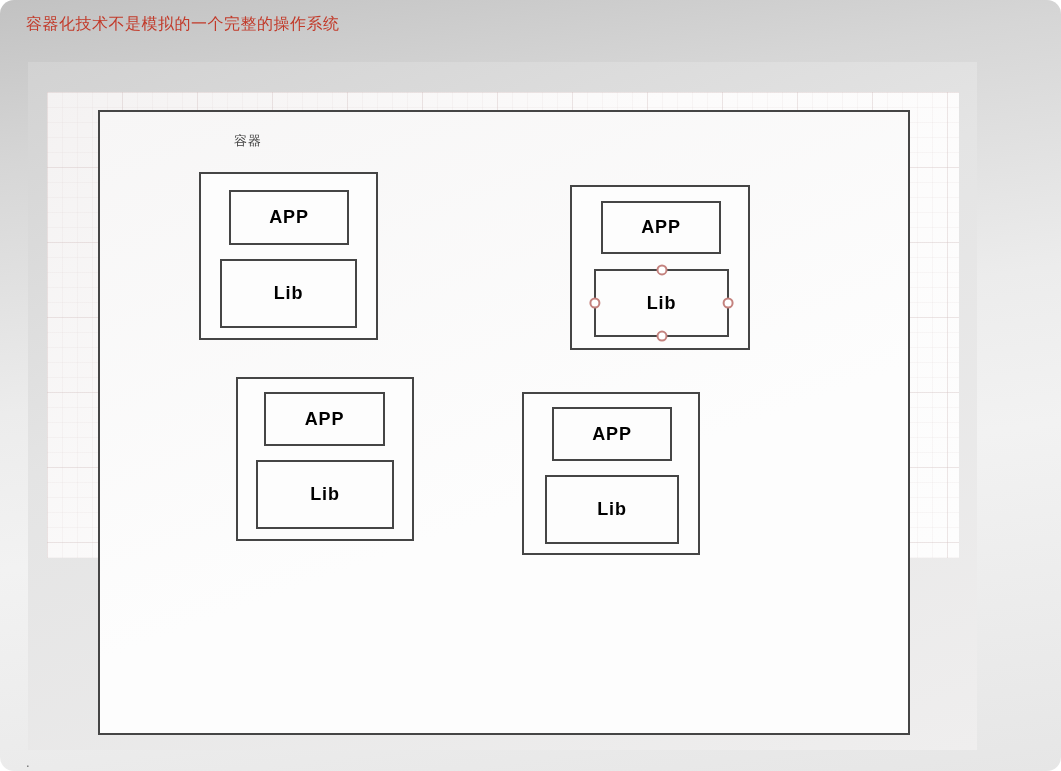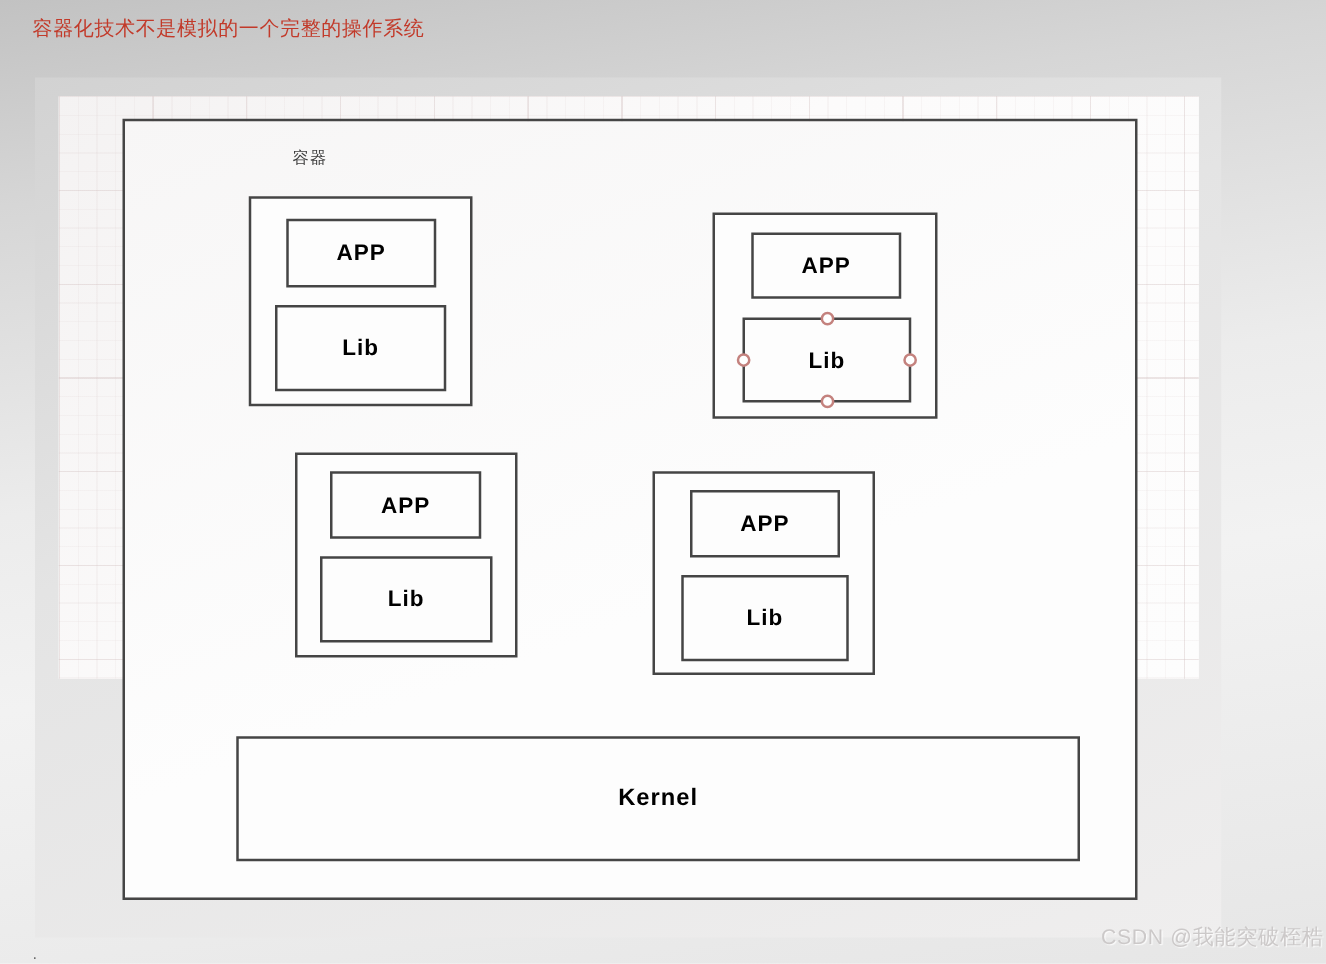--- a/index.html
+++ b/index.html
@@ -5,34 +5,35 @@
   html,body{margin:0;padding:0;}
   body{
     font-family:"Liberation Sans","DejaVu Sans",sans-serif;
     -webkit-font-smoothing:antialiased;
   }
   .page{
     position:relative;
     width:1061px;height:771px;
     overflow:hidden;
     background:linear-gradient(172deg,#c2c2c2 0%,#d6d6d6 18%,#ececec 45%,#f2f2f2 62%,#e6e6e6 100%);
+    border-radius:14px;
   }
   .page-title{
     position:absolute;left:26px;top:14px;
     font-size:16px;line-height:20px;
     color:#c23a2a;
     letter-spacing:0.5px;
   }
   .slide-panel{
     position:absolute;left:28px;top:62px;
     width:949px;height:688px;
     background:linear-gradient(160deg,#d2d2d2 0%,#e4e4e4 40%,#efeeee 100%);
   }
   .diagram-canvas{
-    position:absolute;left:19px;top:15px;
+    position:absolute;left:19px;top:30px;
     width:912px;height:466px;
     background-color:#fbfafa;
     background-image:
       repeating-linear-gradient(to right, rgba(205,185,185,0.28) 0 1px, transparent 1px 75px),
       repeating-linear-gradient(to bottom, rgba(205,185,185,0.28) 0 1px, transparent 1px 75px),
       repeating-linear-gradient(to right, rgba(215,200,200,0.14) 0 1px, transparent 1px 15px),
       repeating-linear-gradient(to bottom, rgba(215,200,200,0.14) 0 1px, transparent 1px 15px),
       linear-gradient(135deg,#f4f2f2 0%,#fcfbfb 45%,#fdfdfd 100%);
   }
   .shape{
@@ -144,24 +145,20 @@
 
         <div class="shape ctr4">
           <div class="shape appbox">
             <span class="label">APP</span>
           </div>
           <div class="shape libbox">
             <span class="label">Lib</span>
           </div>
         </div>
 
-        <div class="shape kernel-box">
-          <span class="label">Kernel</span>
-        </div>
 
       </div>
     </div>
   </div>
 
-  <div class="watermark">CSDN @我能突破桎梏</div>
   <div class="stray-dot">.</div>
 
 </div>
 
 </body></html>

